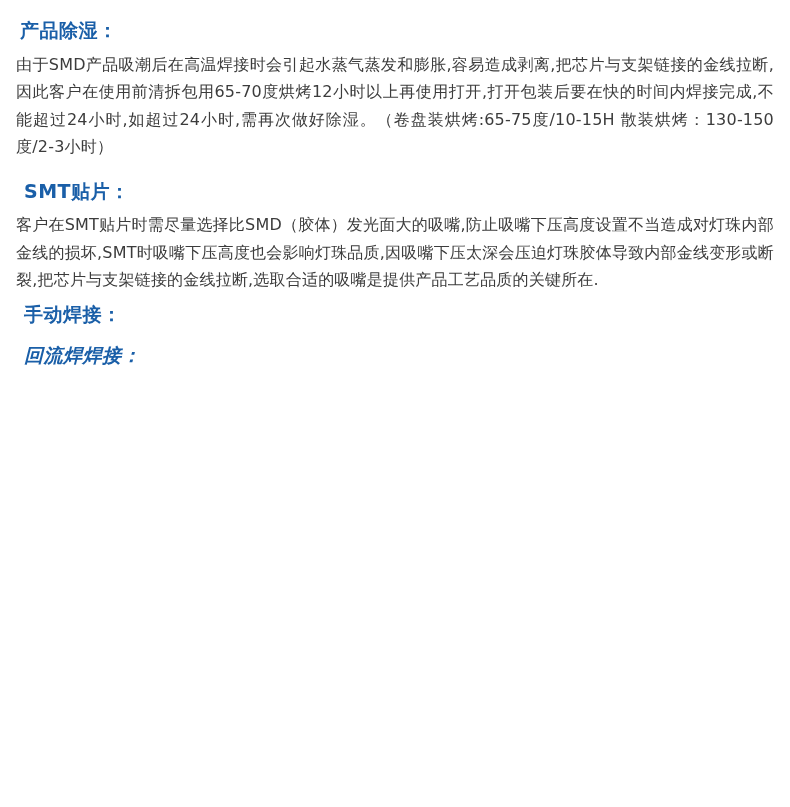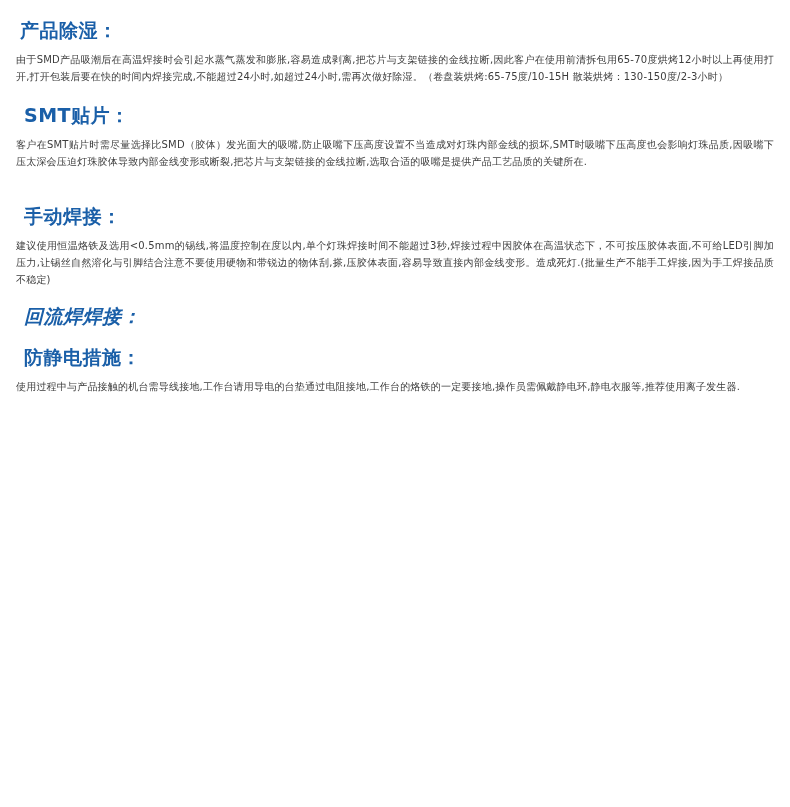--- a/index.html
+++ b/index.html
@@ -26,30 +26,30 @@
   }
   .section-title {
     color: #1a5fa8;
     font-size: 19px;
     font-weight: bold;
     letter-spacing: 0.5px;
     margin: 0 0 8px 6px;
     line-height: 1.3;
   }
   .section-body {
-    font-size: 10px;
+    font-size: 16px;
     line-height: 1.72;
     color: #3c3c3c;
     text-align: justify;
     margin: 0;
     letter-spacing: 0.2px;
   }
   .s-dehumid .section-title { margin-left: 4px; }
   .s-dehumid { margin-bottom: 18px; }
-  .s-smt { margin-bottom: 34px; }
+  .s-smt { margin-bottom: 8px; }
   .s-smt .section-title { margin-left: 8px; }
   .s-manual { margin-bottom: 16px; }
   .s-manual .section-title { margin-left: 8px; }
   .s-reflow { margin-bottom: 16px; }
   .s-reflow .section-title { margin-left: 8px; font-style: italic; }
   .s-esd { margin-bottom: 16px; }
   .s-esd .section-title { margin-left: 8px; }
   .s-inspect .section-title { margin-left: 8px; }
 </style>
 </head>
@@ -62,28 +62,23 @@
     <p class="section-body">由于SMD产品吸潮后在高温焊接时会引起水蒸气蒸发和膨胀,容易造成剥离,把芯片与支架链接的金线拉断,因此客户在使用前清拆包用65-70度烘烤12小时以上再使用打开,打开包装后要在快的时间内焊接完成,不能超过24小时,如超过24小时,需再次做好除湿。（卷盘装烘烤:65-75度/10-15H 散装烘烤：130-150度/2-3小时）</p>
   </div>
 
   <div class="section s-smt">
     <h2 class="section-title">SMT贴片：</h2>
     <p class="section-body">客户在SMT贴片时需尽量选择比SMD（胶体）发光面大的吸嘴,防止吸嘴下压高度设置不当造成对灯珠内部金线的损坏,SMT时吸嘴下压高度也会影响灯珠品质,因吸嘴下压太深会压迫灯珠胶体导致内部金线变形或断裂,把芯片与支架链接的金线拉断,选取合适的吸嘴是提供产品工艺品质的关键所在.</p>
   </div>
 
   <div class="section s-manual">
     <h2 class="section-title">手动焊接：</h2>
-    <p class="section-body">建议使用恒温烙铁及选用&lt;0.5mm的锡线,将温度控制在度以内,单个灯珠焊接时间不能超过3秒,焊接过程中因胶体在高温状态下，不可按压胶体表面,不可给LED引脚加压力,让锡丝自然溶化与引脚结合注意不要使用硬物和带锐边的物体刮,搽,压胶体表面,容易导致直接内部金线变形。造成死灯.(批量生产不能手工焊接,因为手工焊接品质不稳定)</p>
   </div>
 
   <div class="section s-reflow">
     <h2 class="section-title">回流焊焊接：</h2>
   </div>
 
-  <div class="section s-esd">
-    <h2 class="section-title">防静电措施：</h2>
-    <p class="section-body">使用过程中与产品接触的机台需导线接地,工作台请用导电的台垫通过电阻接地,工作台的烙铁的一定要接地,操作员需佩戴静电环,静电衣服等,推荐使用离子发生器.</p>
-  </div>
 
   <div class="section s-inspect">
   </div>
 
 </div>
 
 </body></html>

